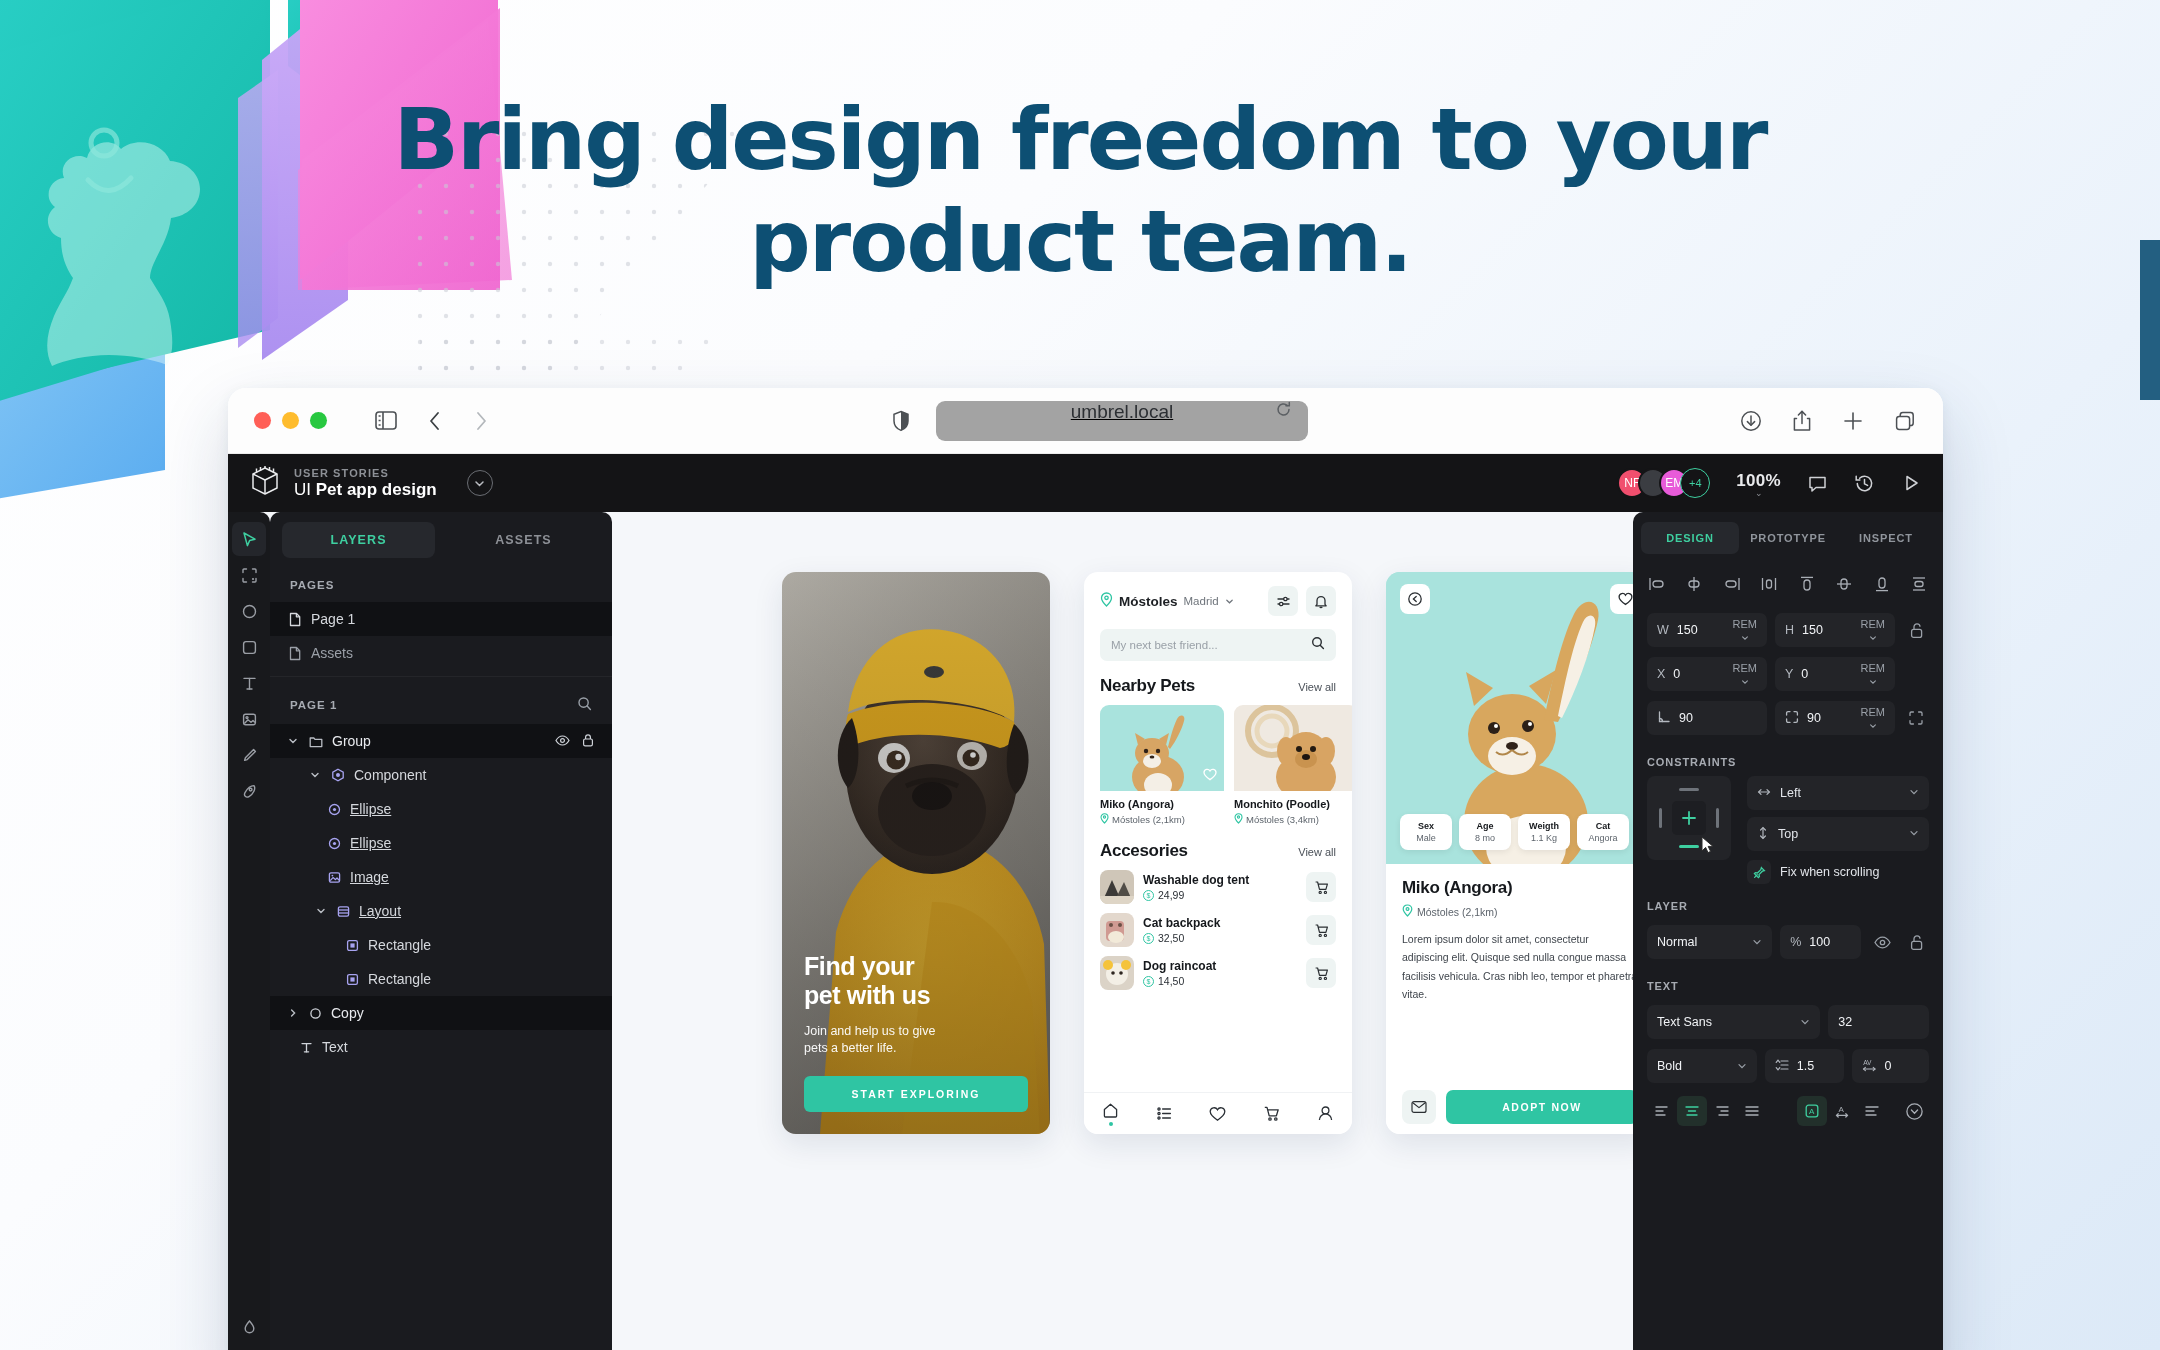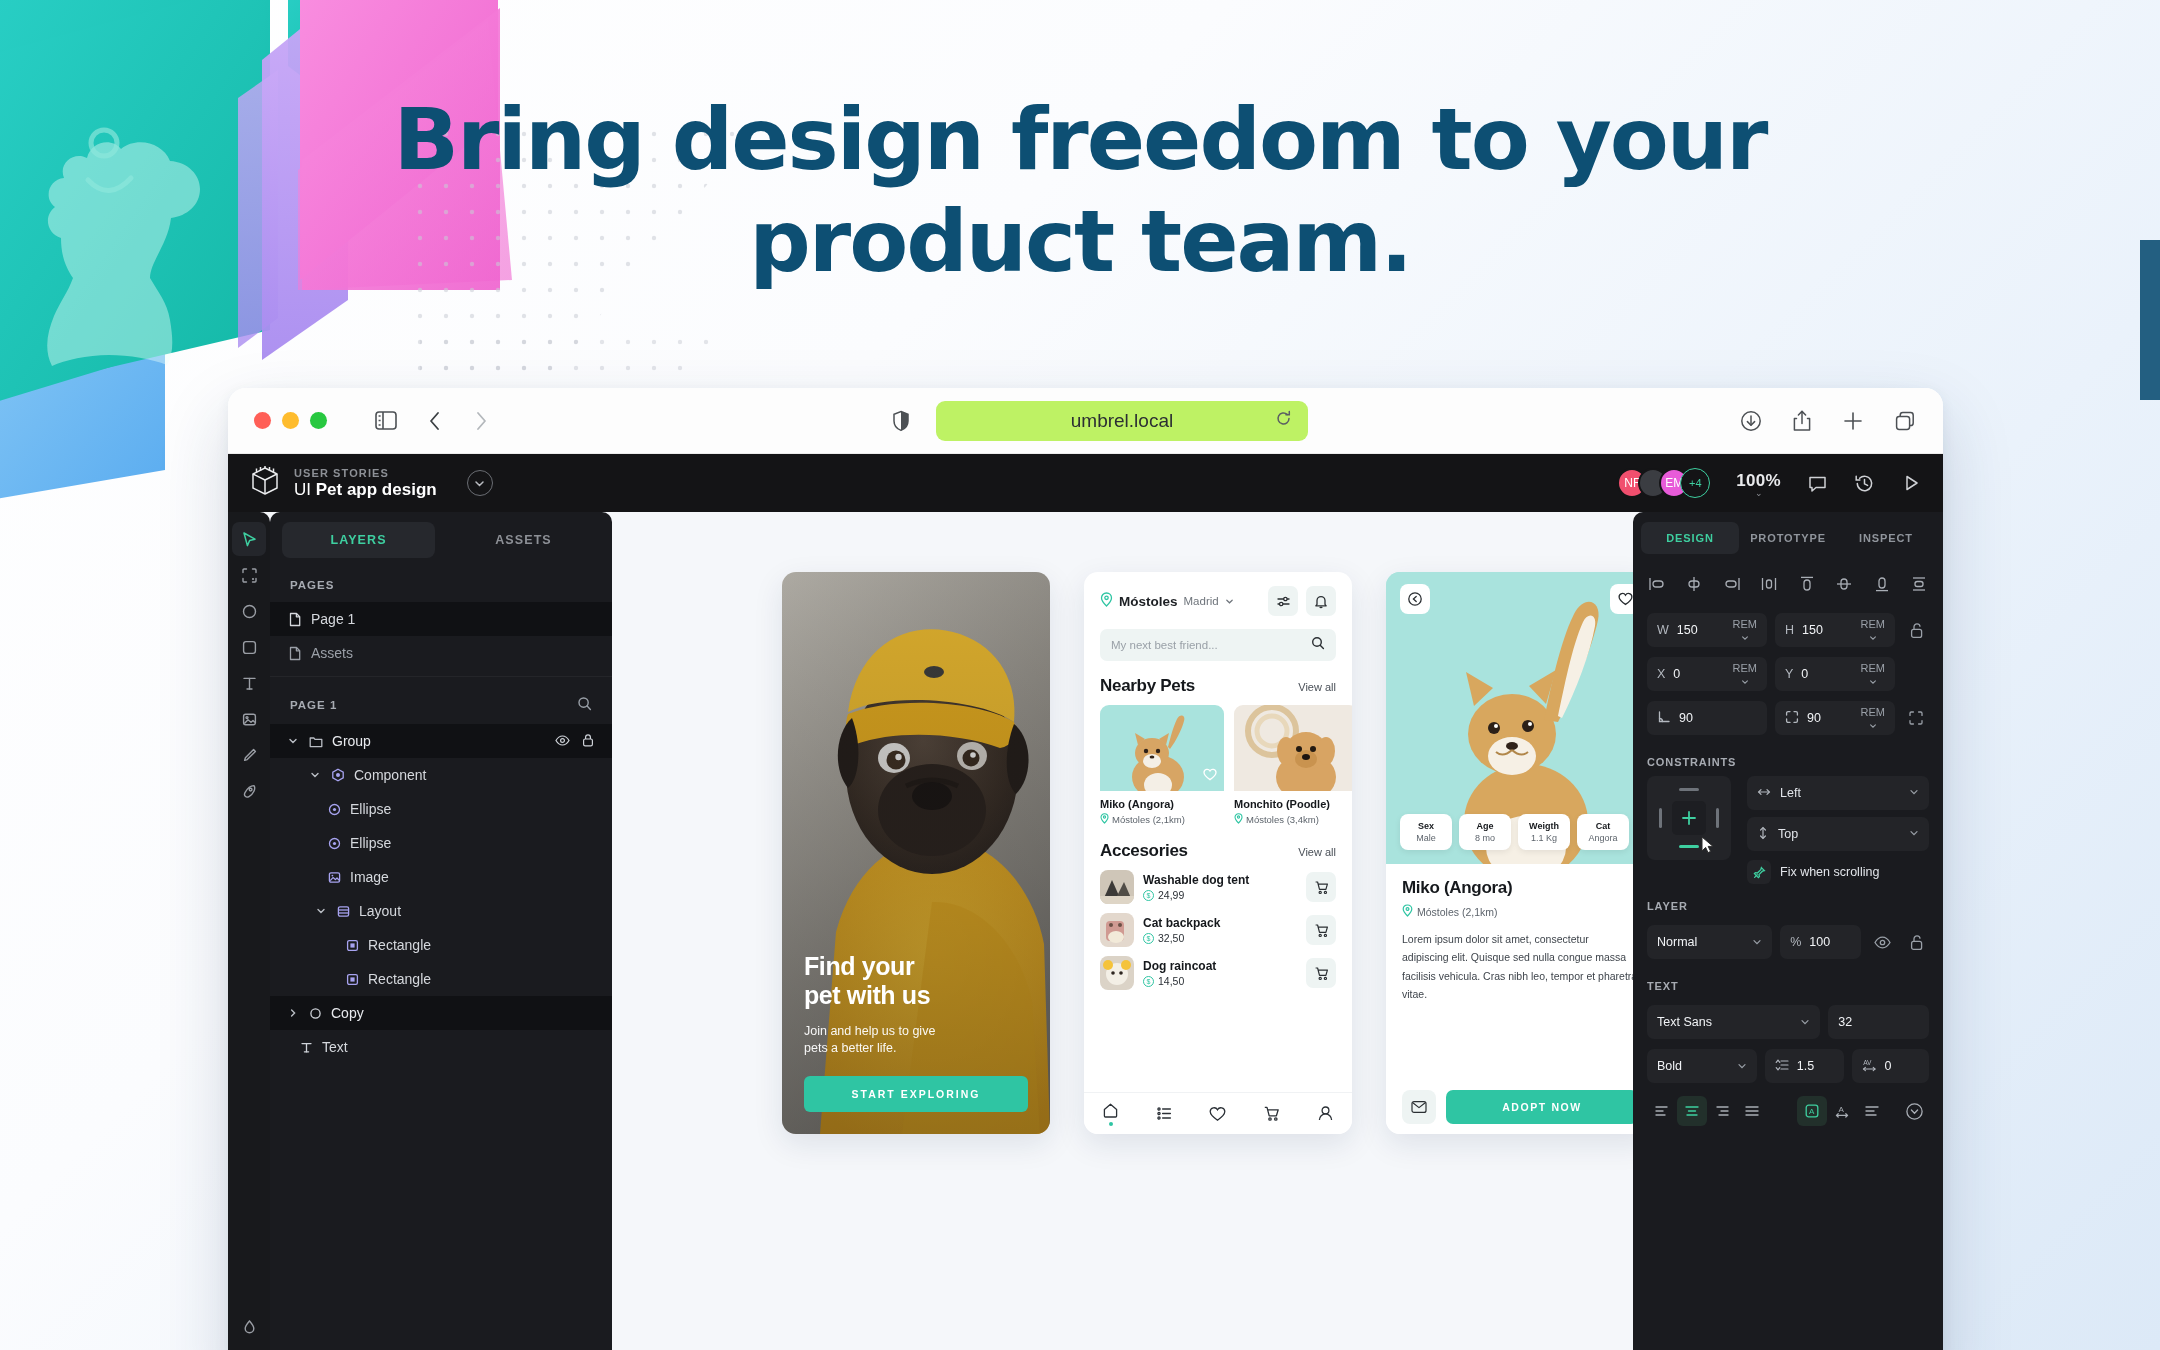--- a/index.html
+++ b/index.html
@@ -43,23 +43,23 @@
   .chrome {
     height: 66px; background: #fdfdfd; display: flex; align-items: center;
     padding: 0 26px; gap: 16px; border-bottom: 1px solid #ececec;
   }
   .traffic { display: flex; gap: 11px; align-items: center; }
   .dot { width: 17px; height: 17px; border-radius: 50%; }
   .dot.r { background: #ff5f57; } .dot.y { background: #febc2e; } .dot.g { background: #28c840; }
   .chrome-ic { color: #5b5f63; display: flex; align-items: center; justify-content: center; }
   .chrome-gap { width: 16px; }
   .urlbar {
-    flex: 1; height: 40px; background: #bef264; border-radius: 9px;
-    display: flex; align-items: center; justify-content: center;
-    position: relative; margin: 0 10px; max-width: 680px;
+    flex: 1; height: 40px; background: #a3a3a3; border-radius: 9px;
+    display: flex; align-items: flex-start; justify-content: center;
+    position: relative; margin: 0 10px; max-width: 680px; text-decoration: underline;
   }
   .urlbar .u-text { font-size: 19px; color: #2c2f33; font-weight: 500; }
   .urlbar .reload { position: absolute; right: 16px; color: #5b5f63; }
   .chrome-right { display: flex; align-items: center; gap: 28px; margin-left: auto; padding-left: 18px; }
 
   
   .app { height: 934px; background: #f5f7fa; position: relative; }
   .appbar {
     height: 58px; background: #141416; display: flex; align-items: center;
     padding: 0 22px; border-radius: 0; position: relative;
@@ -128,21 +128,21 @@
   }
   .row.sel { background: #101114; }
   .row.grp { background: #101114; color: #e8eaee; }
   .row .ic { display: flex; align-items: center; color: #b9bdc4; }
   .row .ic.purple { color: #a7a3f0; }
   .row .name { white-space: nowrap; }
   .row.dim { color: #9ba0a8; }
   .row .right { margin-left: auto; display: flex; gap: 12px; color: #cfd3d9; }
   .divider { height: 1px; background: #242529; margin: 6px 0; }
   .ind1 { padding-left: 18px; } .ind2 { padding-left: 40px; }
-  .ind3 { padding-left: 58px; } .ind4 { padding-left: 76px; }
+  .ind3 { padding-left: 58px; text-decoration: underline; } .ind4 { padding-left: 76px; }
   .chevr { width: 12px; display: flex; align-items: center; color: #b9bdc4; }
 
   
   .canvas { position: absolute; left: 384px; right: 0; top: 0; bottom: 0; background: #f5f7fa; }
   .screens { position: absolute; left: 170px; top: 60px; display: flex; gap: 34px; }
   .phone {
     width: 268px; height: 562px; background: #fff; border-radius: 14px;
     box-shadow: 0 10px 30px rgba(20,40,80,.10); overflow: hidden; position: relative;
   }
 

